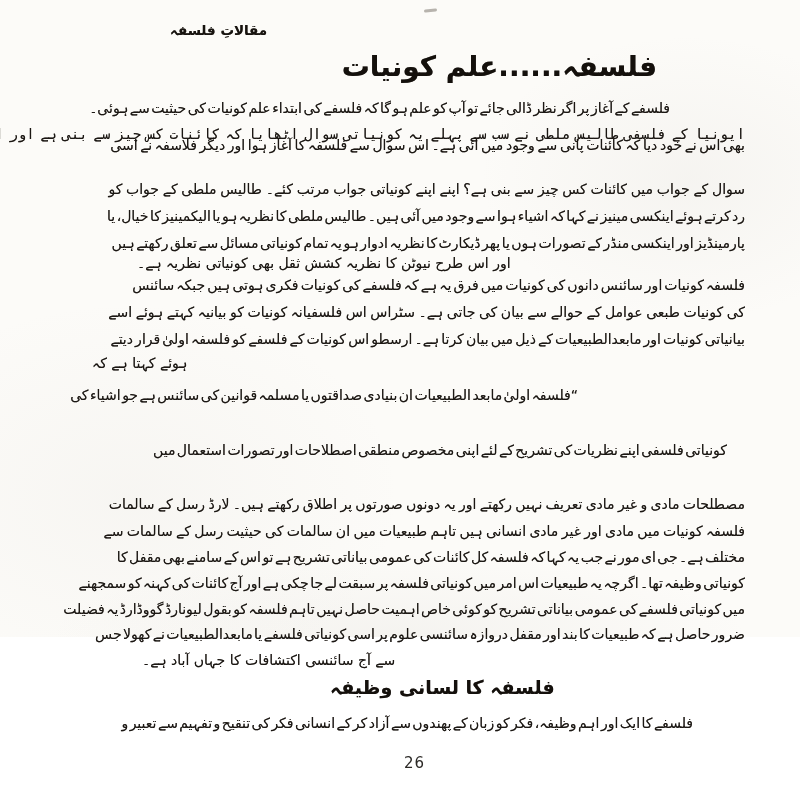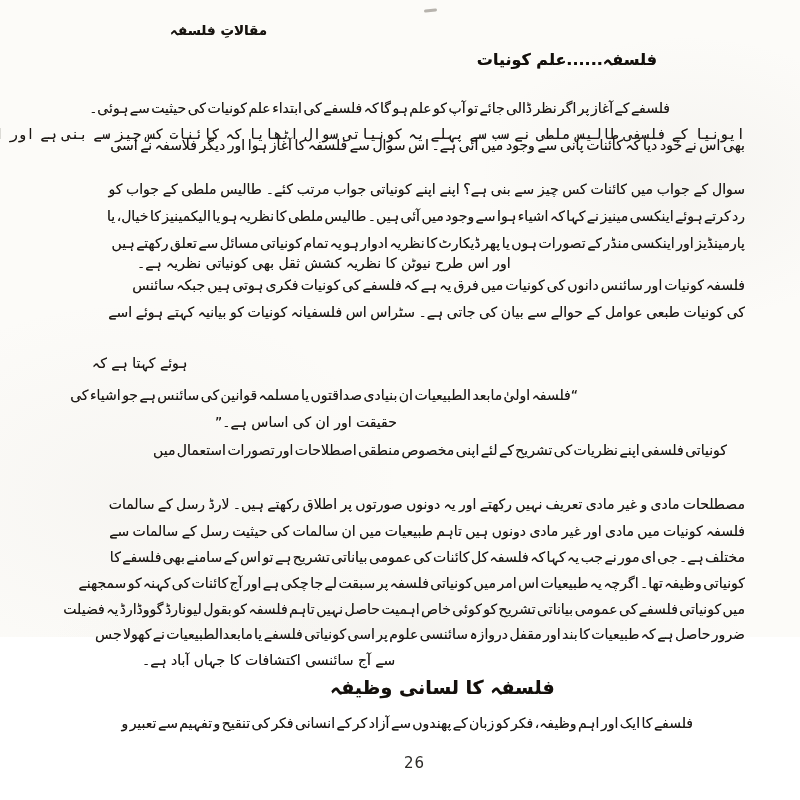--- a/index.html
+++ b/index.html
@@ -27,21 +27,21 @@
     text-shadow:0 0 .4px rgba(25,20,15,.55);
   }
   .quote-line{font-size:14px;}
   .running-header{
     position:absolute;left:170px;top:22px;
     direction:rtl;font-size:13.5px;font-weight:bold;color:#17130f;
     text-shadow:0 0 .4px rgba(25,20,15,.6);
   }
   .chapter-title{
     position:absolute;right:143px;top:50px;
-    direction:rtl;font-size:16px;font-weight:bold;color:#14100c;
+    direction:rtl;font-size:28px;font-weight:bold;color:#14100c;
     text-shadow:0 0 .5px rgba(20,15,10,.6);
   }
   .section-heading{
     position:absolute;left:330px;top:676px;
     direction:rtl;font-size:19px;font-weight:bold;color:#14100c;
     text-shadow:0 0 .5px rgba(20,15,10,.6);
   }
   .page-number{
     position:absolute;left:356px;top:754px;
     font-size:15px;color:#2b2926;letter-spacing:1px;margin-left:48px;
@@ -65,29 +65,29 @@
   <div class="line fit" style="top: 95px; left: 140px; right: 130px; word-spacing: -3px;">فلسفے کے آغاز پر اگر نظر ڈالی جائے تو آپ کو علم ہو گا کہ فلسفے کی ابتداء علم کونیات کی حیثیت سے ہوئی۔</div>
   <div class="line fit" style="top: 122px; left: 62px; right: 55px; word-spacing: -2.69565px; font-family: Liberation Mono, monospace;">ایونیا کے فلسفی طالیس ملطی نے سب سے پہلے یہ کونیاتی سوال اٹھایا کہ کائنات کس چیز سے بنی ہے اور اس کا جواب</div>
   <div class="line fit" style="top: 132px; left: 62px; right: 55px; word-spacing: -1.83333px; text-align: right;">بھی اس نے خود دیا کہ کائنات پانی سے وجود میں آئی ہے۔ اس سوال سے فلسفہ کا آغاز ہوا اور دیگر فلاسفہ نے اسی</div>
   <div class="line fit" style="top: 203px; left: 62px; right: 55px; word-spacing: -3px;">رد کرتے ہوئے اینکسی مینیز نے کہا کہ اشیاء ہوا سے وجود میں آئی ہیں۔ طالیس ملطی کا نظریہ ہو یا الیکمینیز کا خیال، یا</div>
   <div class="line fit" style="top: 176px; left: 62px; right: 55px; word-spacing: -0.75px;">سوال کے جواب میں کائنات کس چیز سے بنی ہے؟ اپنے اپنے کونیاتی جواب مرتب کئے۔ طالیس ملطی کے جواب کو</div>
   <div class="line fit" style="top: 230px; left: 62px; right: 55px; word-spacing: -2.95238px;">پارمینڈیز اور اینکسی منڈر کے تصورات ہوں یا پھر ڈیکارٹ کا نظریہ ادوار ہو یہ تمام کونیاتی مسائل سے تعلق رکھتے ہیں</div>
   <div class="line" style="top:250px;left:137px">اور اس طرح نیوٹن کا نظریہ کشش ثقل بھی کونیاتی نظریہ ہے۔</div>
 
   <div class="line fit" style="top: 272px; left: 85px; right: 55px; word-spacing: -2.36842px;">فلسفہ کونیات اور سائنس دانوں کی کونیات میں فرق یہ ہے کہ فلسفے کی کونیات فکری ہوتی ہیں جبکہ سائنس</div>
   <div class="line fit" style="top: 299px; left: 62px; right: 55px; word-spacing: -0.842105px;">کی کونیات طبعی عوامل کے حوالے سے بیان کی جاتی ہے۔ سٹراس اس فلسفیانہ کونیات کو بیانیہ کہتے ہوئے اسے</div>
+  <div class="line fit" style="top: 326px; left: 62px; right: 55px; word-spacing: -2.31579px;">بیانیاتی کونیات اور مابعدالطبیعیات کے ذیل میں بیان کرتا ہے۔ ارسطو اس کونیات کے فلسفے کو فلسفہ اولیٰ قرار دیتے</div>
   <div class="line" style="top:350px;left:92px">ہوئے کہتا ہے کہ</div>
 
   <div class="line quote-line fit" style="top: 382px; left: 190px; right: 222px; word-spacing: -3px;">“فلسفہ اولیٰ مابعد الطبیعیات ان بنیادی صداقتوں یا مسلمہ قوانین کی سائنس ہے جو اشیاء کی</div>
-  <div class="line quote-line" style="top:409px;left:215px">حقیقت اور ان کی اساس ہے۔”</div>
 
   <div class="line fit" style="top: 437px; left: 135px; right: 73px; word-spacing: -3px;">کونیاتی فلسفی اپنے نظریات کی تشریح کے لئے اپنی مخصوص منطقی اصطلاحات اور تصورات استعمال میں</div>
   <div class="line fit" style="top: 491px; left: 62px; right: 55px; word-spacing: -1.15789px;">مصطلحات مادی و غیر مادی تعریف نہیں رکھتے اور یہ دونوں صورتوں پر اطلاق رکھتے ہیں۔ لارڈ رسل کے سالمات</div>
-  <div class="line fit" style="top: 518px; left: 62px; right: 55px; word-spacing: -1.10526px;">فلسفہ کونیات میں مادی اور غیر مادی دونوں ہیں تاہم طبیعیات میں ان سالمات کی حیثیت رسل کے سالمات سے</div>
-  <div class="line fit" style="top: 544px; left: 62px; right: 55px; word-spacing: -3px;">مختلف ہے۔ جی ای مور نے جب یہ کہا کہ فلسفہ کل کائنات کی عمومی بیاناتی تشریح ہے تو اس کے سامنے بھی فلسفے کا</div>
+  <div class="line fit" style="top: 518px; left: 62px; right: 55px; word-spacing: -1.10526px;">فلسفہ کونیات میں مادی اور غیر مادی انسانی ہیں تاہم طبیعیات میں ان سالمات کی حیثیت رسل کے سالمات سے</div>
+  <div class="line fit" style="top: 544px; left: 62px; right: 55px; word-spacing: -3px;">مختلف ہے۔ جی ای مور نے جب یہ کہا کہ فلسفہ کل کائنات کی عمومی بیاناتی تشریح ہے تو اس کے سامنے بھی مقفل کا</div>
   <div class="line fit" style="top: 570px; left: 62px; right: 55px; word-spacing: -3px;">کونیاتی وظیفہ تھا۔ اگرچہ یہ طبیعیات اس امر میں کونیاتی فلسفہ پر سبقت لے جا چکی ہے اور آج کائنات کی کہنہ کو سمجھنے</div>
   <div class="line fit" style="top: 596px; left: 72px; right: 55px; word-spacing: -3px;">میں کونیاتی فلسفے کی عمومی بیاناتی تشریح کو کوئی خاص اہمیت حاصل نہیں تاہم فلسفہ کو بقول لیونارڈ گووڈارڈ یہ فضیلت</div>
   <div class="line fit" style="top: 621px; left: 62px; right: 55px; word-spacing: -3px;">ضرور حاصل ہے کہ طبیعیات کا بند اور مقفل دروازہ سائنسی علوم پر اسی کونیاتی فلسفے یا مابعدالطبیعیات نے کھولا جس</div>
   <div class="line" style="top:647px;left:142px">سے آج سائنسی اکتشافات کا جہاں آباد ہے۔</div>
 
   <div class="section-heading">فلسفہ کا لسانی وظیفہ</div>
   <div class="line fit" style="top: 710px; left: 132px; right: 107px; word-spacing: -3px;">فلسفے کا ایک اور اہم وظیفہ، فکر کو زبان کے پھندوں سے آزاد کر کے انسانی فکر کی تنقیح و تفہیم سے تعبیر و</div>
 
   <div class="page-number">26</div>
 

